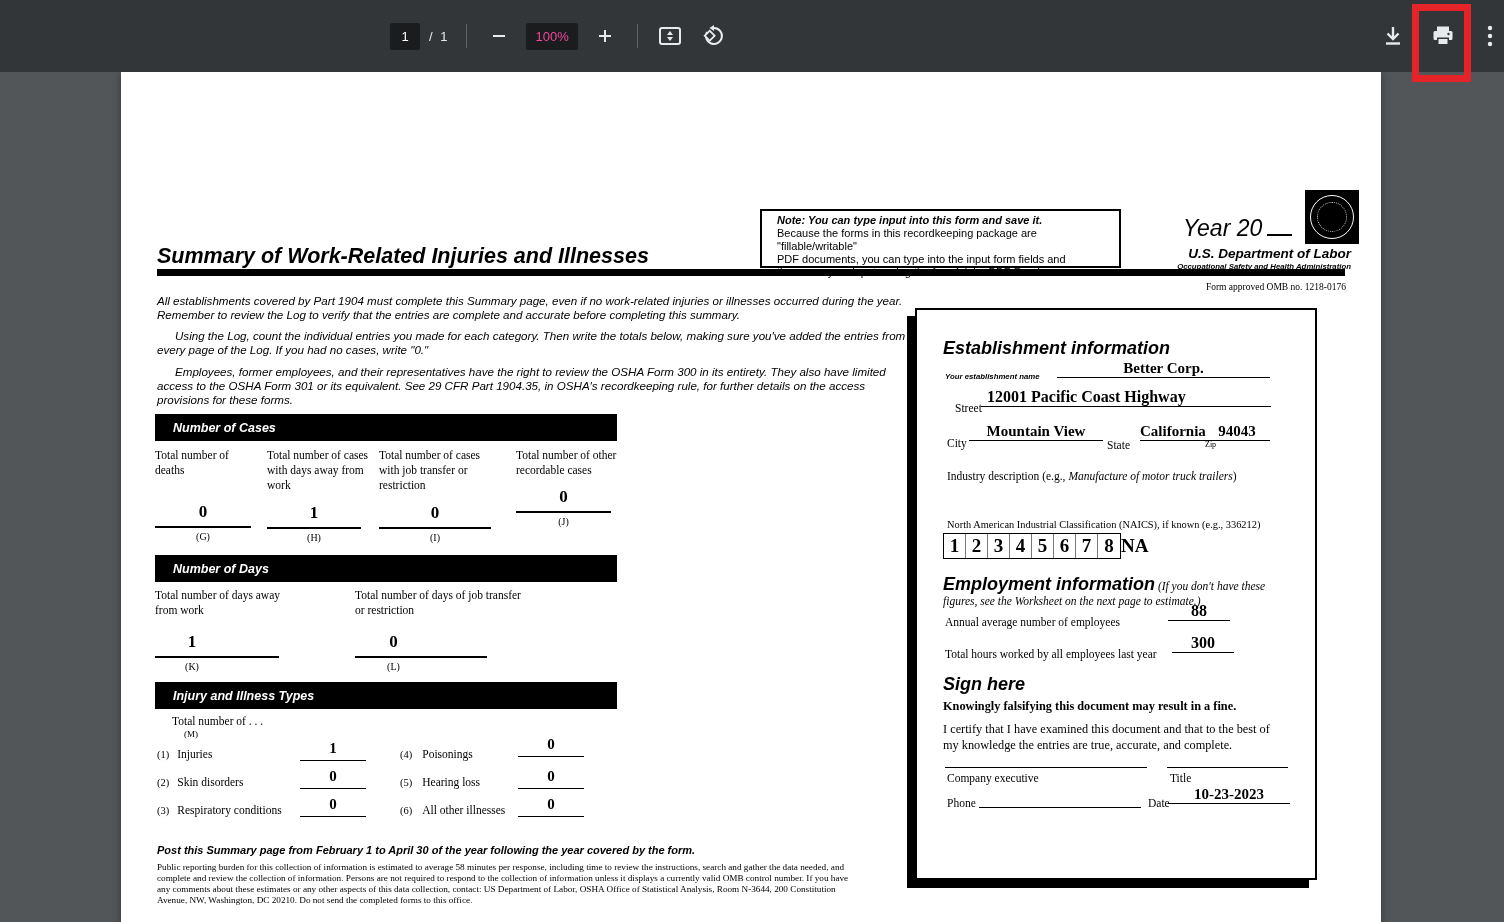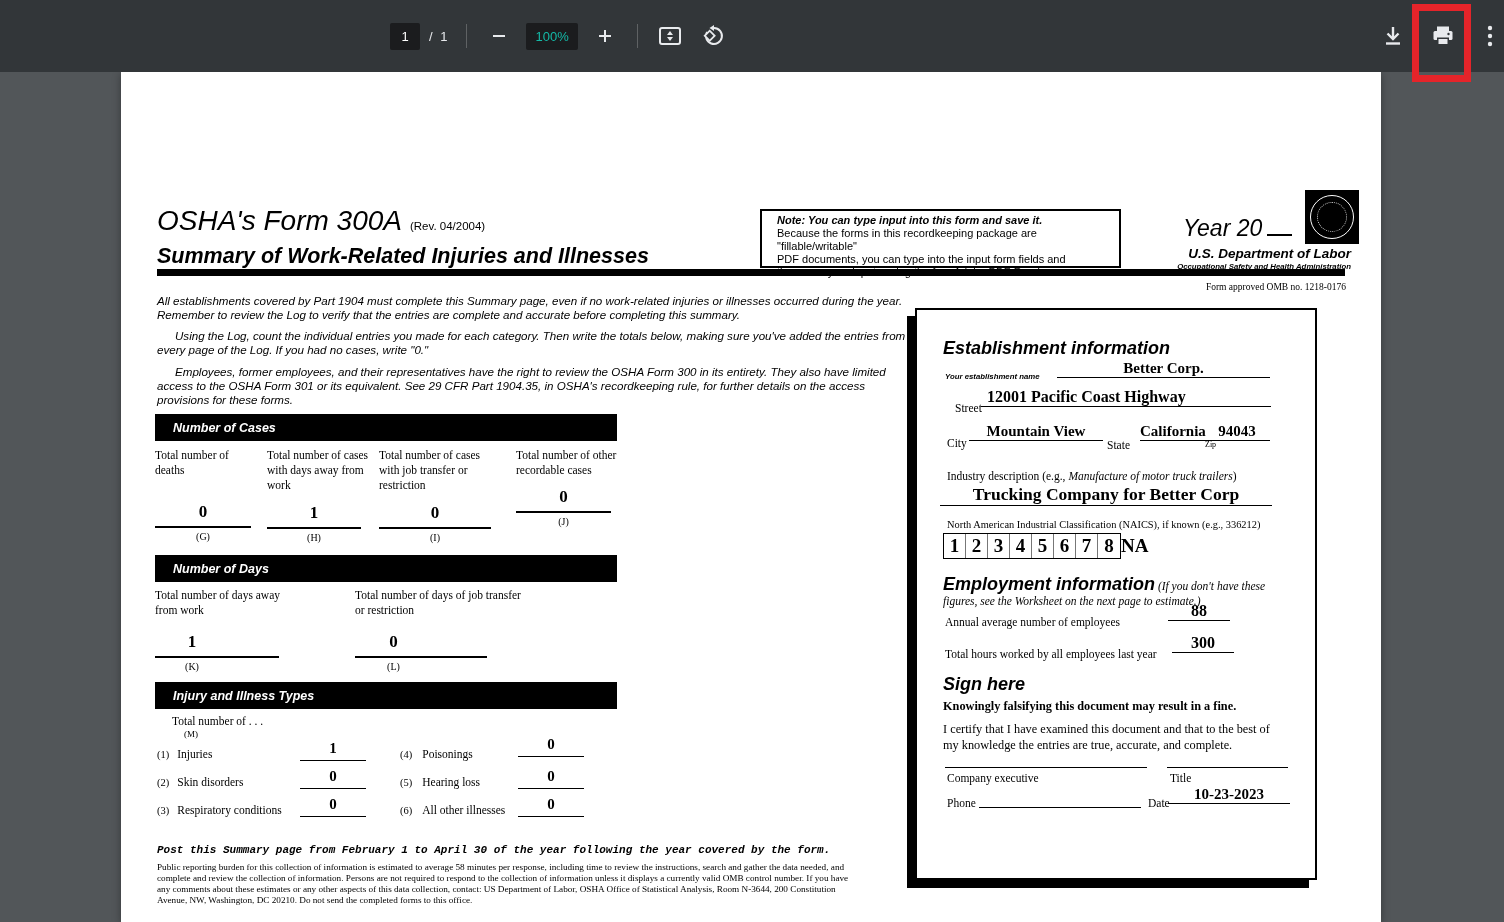--- a/index.html
+++ b/index.html
@@ -13,21 +13,21 @@
   
   .toolbar { position:absolute; top:0; left:0; width:1504px; height:72px; background:#323639; z-index:5; }
   .tb-center { position:absolute; left:390px; top:0; height:72px; display:flex; align-items:center; color:#e8eaed; }
   .page-input {
     width:30px; height:27px; background:#1b1c1e; color:#fff; border:none; border-radius:2px;
     text-align:center; font-size:13px; font-family:"Liberation Sans",sans-serif;
   }
   .page-count { font-size:13px; margin-left:9px; color:#e8eaed; letter-spacing:2px; }
   .tb-sep { width:1px; height:24px; background:#5f6264; margin:0 17px; }
   .tb-btn { background:none; border:none; padding:0; margin:0; cursor:pointer; display:flex; align-items:center; justify-content:center; width:30px; height:30px; }
-  .zoom-box { background:#1b1c1e; color:#14b8a6; font-size:13px; border-radius:2px; padding:6px 9px; margin:0 12px; }
+  .zoom-box { background:#1b1c1e; color:#ec4899; font-size:13px; border-radius:2px; padding:6px 9px; margin:0 12px; }
   .tb-right-btn { position:absolute; top:21px; background:none; border:none; padding:0; cursor:pointer; width:30px; height:30px; display:flex; align-items:center; justify-content:center; }
   .red-box { position:absolute; left:1412px; top:4px; width:59px; height:78px; border:7px solid #e5242a; z-index:9; }
 
   
   .page {
     position:absolute; left:121px; top:72px; width:1260px; height:850px;
     background:#fff; box-shadow:0 2px 8px rgba(0,0,0,0.35);
     font-family:"Liberation Serif", serif; color:#000;
   }
   .sans { font-family:"Liberation Sans", sans-serif; }
@@ -57,21 +57,21 @@
 
   .bar { left:34px; width:462px; height:27px; background:#000; color:#fff; display:flex; align-items:center; padding-left:18px; font-style:italic; font-weight:bold; font-size:12.5px; font-family:"Liberation Sans",sans-serif; }
   .col-label { font-size:11.5px; line-height:1.32; }
   .vline { border-bottom:2px solid #000; text-align:center; font-weight:bold; font-size:17px; height:26px; }
   .code { text-align:center; font-size:10px; margin-top:3px; }
 
   .inj-num { font-size:10.5px; }
   .inj-label { font-size:11.5px; }
   .inj-val { border-bottom:1.5px solid #000; text-align:center; font-weight:bold; font-size:15px; height:21px; }
 
-  .post-note { left:36px; top:772px; font-weight:bold; font-style:italic; font-size:11px; font-family:Liberation Mono, monospace; }
+  .post-note { left:36px; top:772px; font-weight:bold; font-style:italic; font-size:11px; font-family:Liberation Sans, sans-serif; }
   .burden { left:36px; top:790px; width:704px; font-size:9.2px; line-height:1.2; }
 
   
   .est-box {
     left:794px; top:236px; width:402px; height:572px; background:#fff;
     border:2px solid #000; box-shadow:-8px 8px 0 0 #000; position:absolute;
   }
   .est-title { left:26px; top:28px; font-weight:bold; font-style:italic; font-size:18px; font-family:"Liberation Sans",sans-serif; }
   .tiny-label { font-weight:bold; font-style:italic; font-size:7.8px; font-family:"Liberation Sans",sans-serif; }
   .fld-label { font-size:11.5px; }
@@ -140,23 +140,20 @@
       <circle cx="3" cy="12" r="2.2" fill="#e8eaed"></circle>
       <circle cx="3" cy="20" r="2.2" fill="#e8eaed"></circle>
     </svg>
   </button>
 </div>
 
 <div class="red-box"></div>
 
 <div class="page">
 
-  <div class="abs form-title sans">
-    <span>OSHA's Form 300A</span><span class="form-rev">(Rev. 04/2004)</span>
-  </div>
   <div class="abs form-subtitle sans">Summary of Work-Related Injuries and Illnesses</div>
 
   <div class="abs note-box sans">
     <div class="note-head">Note: You can type input into this form and save it.</div>
     <div class="note-body">Because the forms in this recordkeeping package are "fillable/writable"
 PDF documents, you can type into the input form fields and
 then save your inputs using the free Adobe PDF Reader.</div>
   </div>
 
   <div class="abs year sans">
@@ -260,21 +257,20 @@
     <div class="abs fld-label" style="left:30px; top:127px">City</div>
     <div class="abs wr-val" style="left:52px; top:113px; width:134px">Mountain View</div>
     <div class="abs fld-label" style="left:190px; top:129px">State</div>
     <div class="abs wr-val" style="left:223px; top:113px; width:64px; overflow:visible">California</div>
     <div class="abs fld-label" style="left:288px; top:130px; font-size:8px">Zip</div>
     <div class="abs wr-val" style="left:287px; top:113px; width:66px">94043</div>
 
     <div class="abs fld-label" style="left:30px; top:160px; white-space:nowrap">
       <span>Industry description (e.g., </span><i>Manufacture of motor truck trailers</i><span>)</span>
     </div>
-    <div class="abs wr-val" style="left:23px; top:174px; width:332px; font-size:17.5px">Trucking Company for Better Corp</div>
 
     <div class="abs fld-label" style="left:30px; top:209px; font-size:10.4px; white-space:nowrap">North American Industrial Classification (NAICS), if known (e.g., 336212)</div>
     <div class="abs" style="left:26px; top:223px; display:flex; align-items:center">
       <div class="naics-cells">
         <span>1</span>
         <span>2</span>
         <span>3</span>
         <span>4</span>
         <span>5</span>
         <span>6</span>

